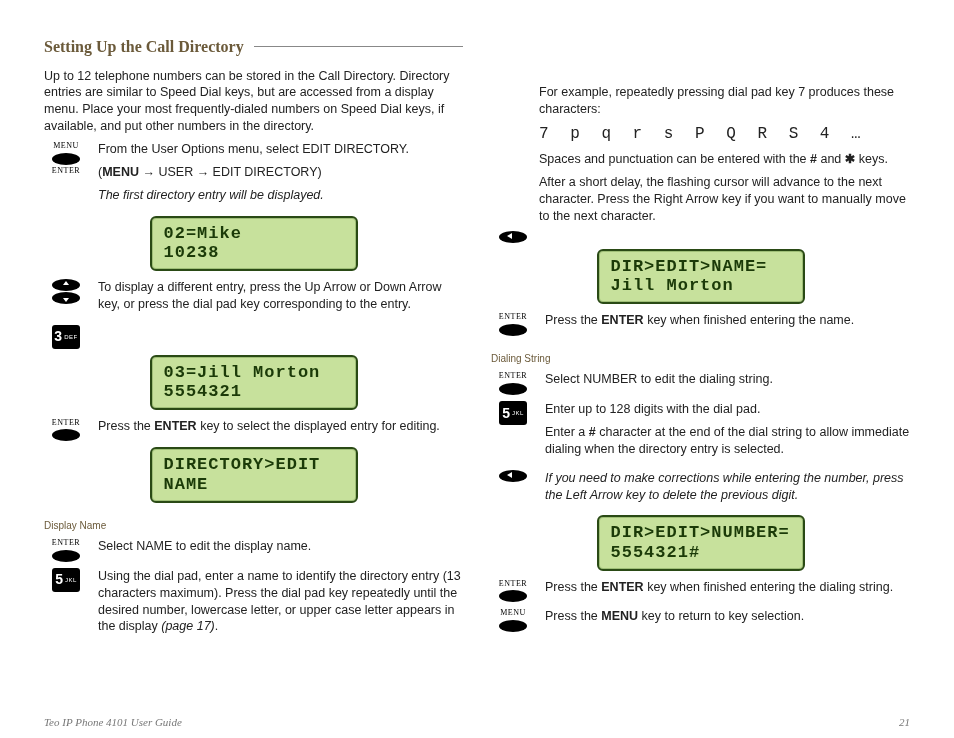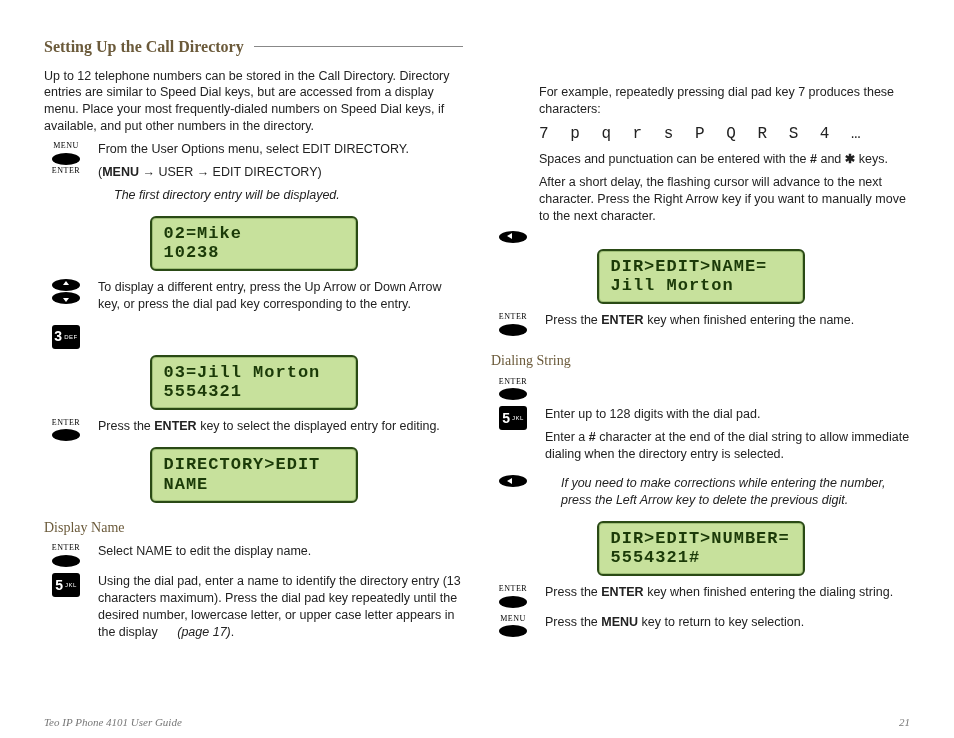--- a/index.html
+++ b/index.html
@@ -36,23 +36,23 @@
     align-items: center;
     gap: 10px;
     white-space: nowrap;
   }
   h2.sec-title .rule {
     flex: 1 1 auto;
     height: 1px;
     background: #888;
   }
   h3.sub-title {
-    font-family: Liberation Serif, serif;
+    font-family: Liberation Sans, sans-serif;
     color: #6b5a3a;
-    font-size: 14px;
+    font-size: 10px;
     margin: 16px 0 6px 0;
     font-weight: normal;
   }
   p { margin: 0 0 6px 0; }
   .step {
     display: flex;
     align-items: flex-start;
     gap: 10px;
     margin: 4px 0 6px 0;
   }
@@ -130,21 +130,21 @@
     padding: 6px 12px;
     font-family: 'Courier New', monospace;
     font-weight: bold;
     font-size: 17px;
     line-height: 1.15;
     color: #1b3a08;
     letter-spacing: 1px;
     min-width: 180px;
     box-shadow: inset 0 0 0 1px #9fbf77;
   }
-  .ital { font-style: italic; margin-left: 16px; }
+  .ital { font-style: italic; }
   .char-row {
     font-family: 'Courier New', monospace;
     font-size: 16px;
     letter-spacing: 6px;
     margin: 4px 0 6px 48px;
   }
   .footer {
     position: absolute;
     bottom: 8px;
     left: 44px;
@@ -306,20 +306,23 @@
         </div>
       </div>
 
       <h3 class="sub-title">Dialing String</h3>
 
       <div class="step">
         <div class="icon">
           <span class="icon-label">ENTER</span>
           <div class="oval"></div>
         </div>
+        <div class="txt">
+          <p>Select NUMBER to edit the dialing string.</p>
+        </div>
       </div>
 
       <div class="step">
         <div class="icon-narrow">
           <div class="keycap">
             <span class="dig">5</span>
             <span class="let">JKL</span>
           </div>
         </div>
         <div class="txt">

